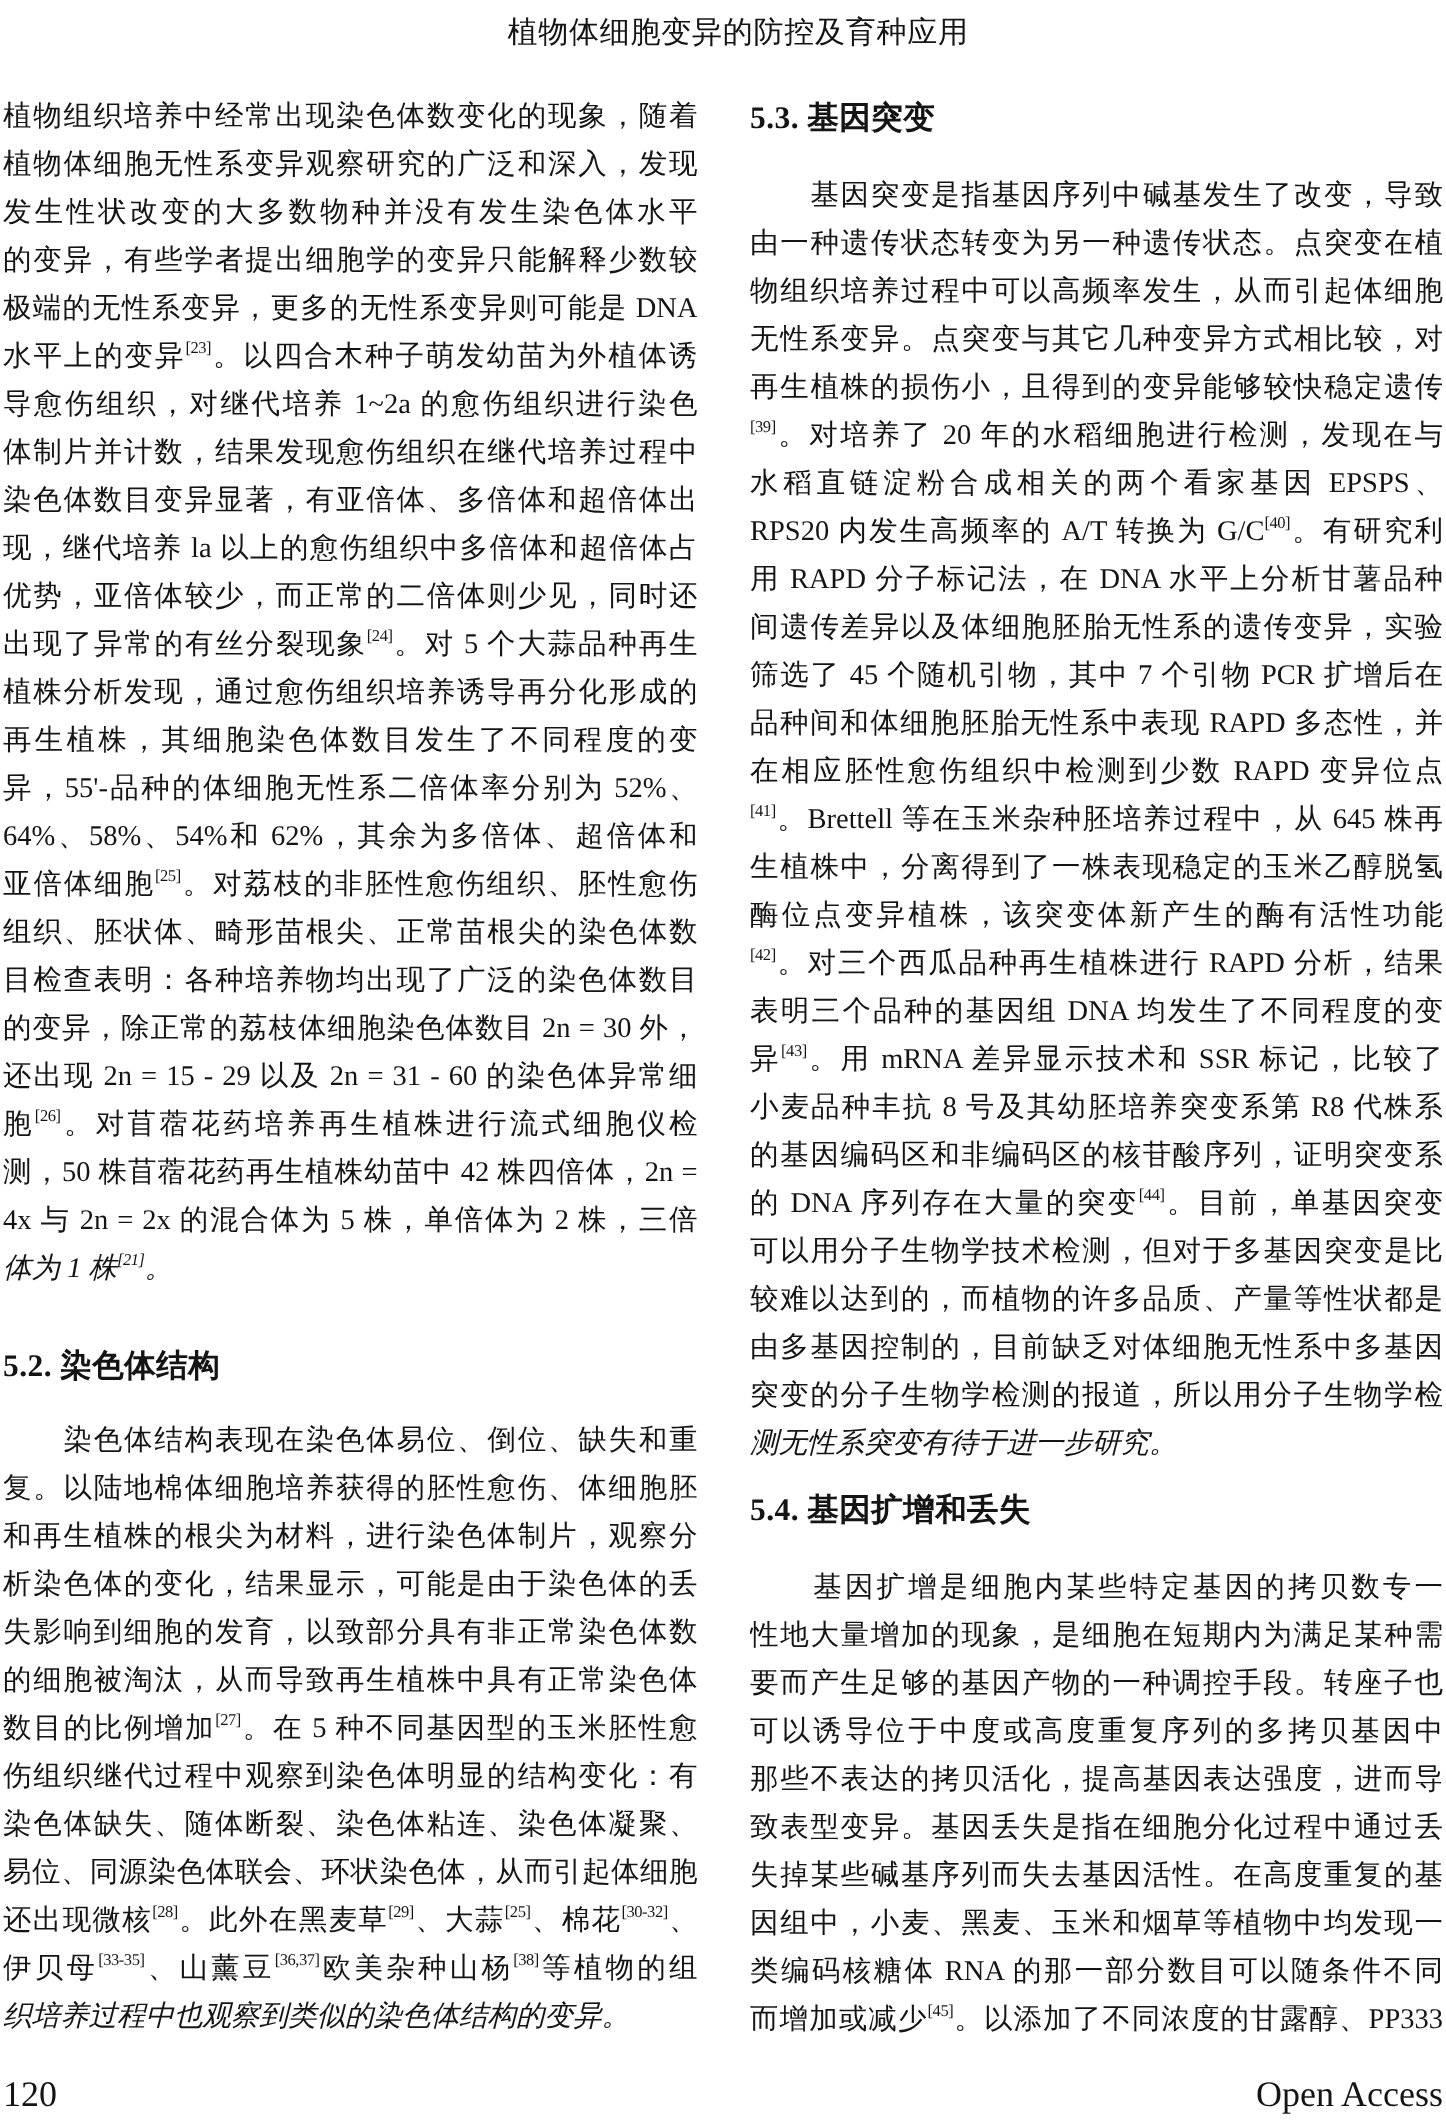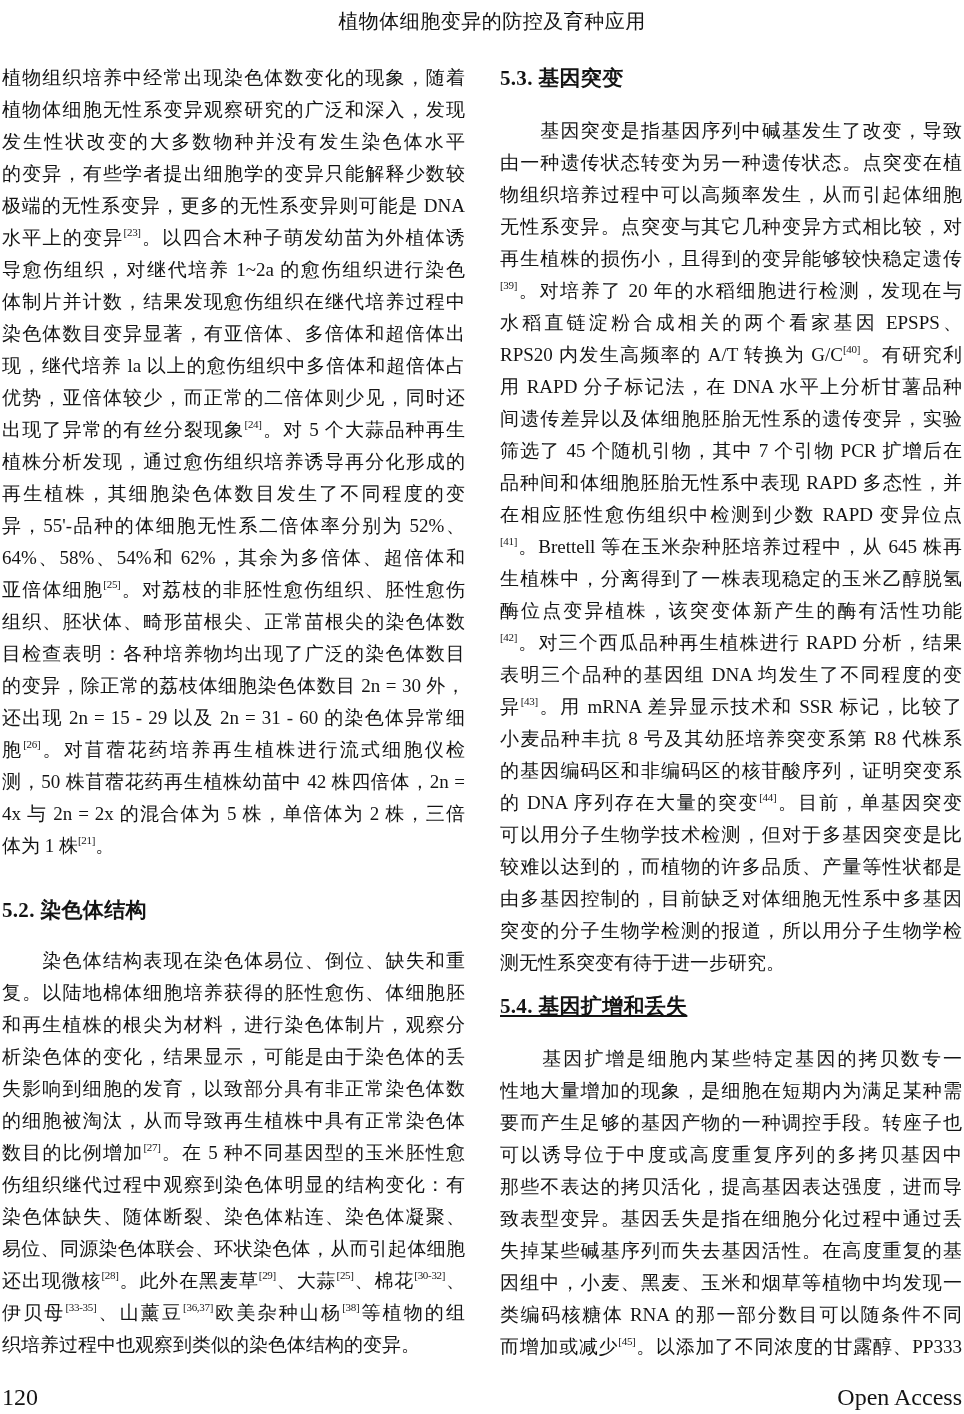--- a/index.html
+++ b/index.html
@@ -20,36 +20,36 @@
   .col-left{left:2px;top:62px;width:463px;}
   .col-right{left:500px;top:65px;width:462px;}
   .line{
     height:32px;line-height:32px;
     text-align:justify;text-align-last:justify;
     text-justify:inter-ideograph;
     font-size:19px;
     overflow:hidden;
     white-space:normal;
   }
-  .line.endline{text-align-last:left;}
+  .line.endline{text-align-last:left;font-style:italic;}
   sup{
     font-size:11px;
     letter-spacing:-0.3px;
     line-height:0;
     position:relative;top:-1px;
     vertical-align:super;
   }
   .heading{
     font-size:21px;font-weight:700;line-height:26px;
     margin:0;padding:0;
     letter-spacing:0.3px;
   }
   .heading-52{margin:35px 0 22px 0;}
   .heading-53{margin:0 0 24px 0;}
-  .heading-54{margin:14px 0 24px 0;text-decoration:underline;}
+  .heading-54{margin:14px 0 24px 0;}
   .footer{
     position:absolute;left:2px;top:1384px;width:960px;
     display:flex;justify-content:space-between;align-items:baseline;
     font-size:24px;
   }
 </style>
 </head>
 <body>
 
 <div class="page">

